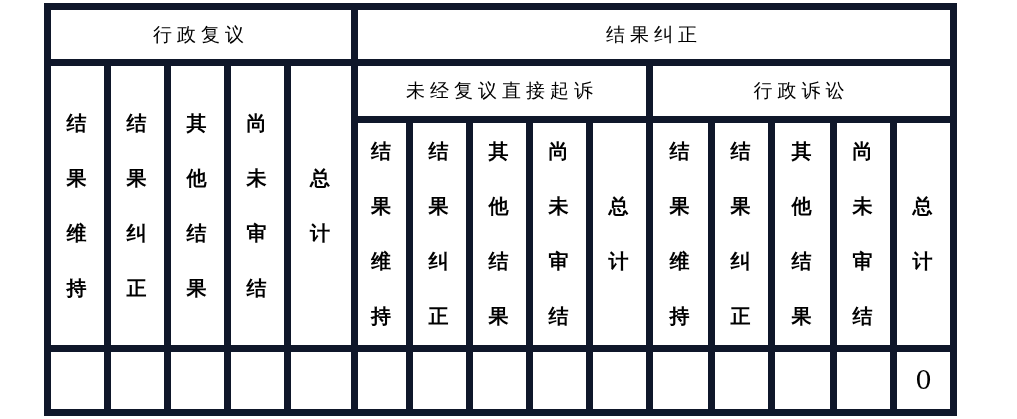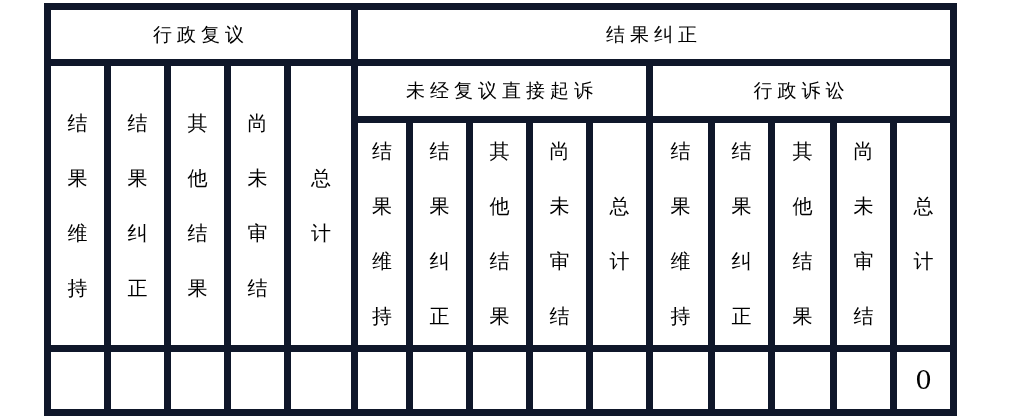--- a/index.html
+++ b/index.html
@@ -39,21 +39,22 @@
     font-size: 19px;
     letter-spacing: 5px;
   }
   .vtext {
     display: inline-block;
     width: 1.1em;
     font-size: 20px;
     line-height: 55px;
     word-break: break-all;
     white-space: normal;
-    text-align: center;
+    text-align: left;
+    font-weight: bold;
   }
   td.datacell {
     font-size: 26px;
     line-height: 57px;
   }
 </style>
 </head>
 <body>
 
 <div class="stage">

